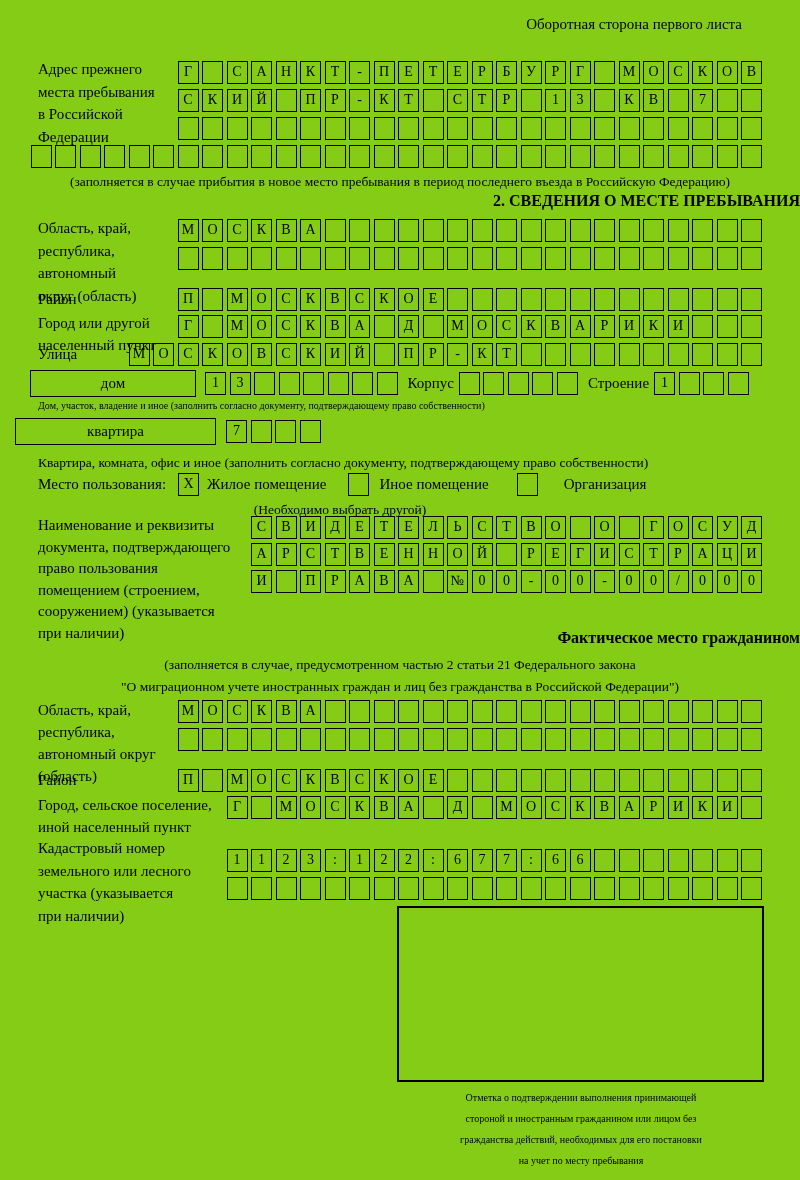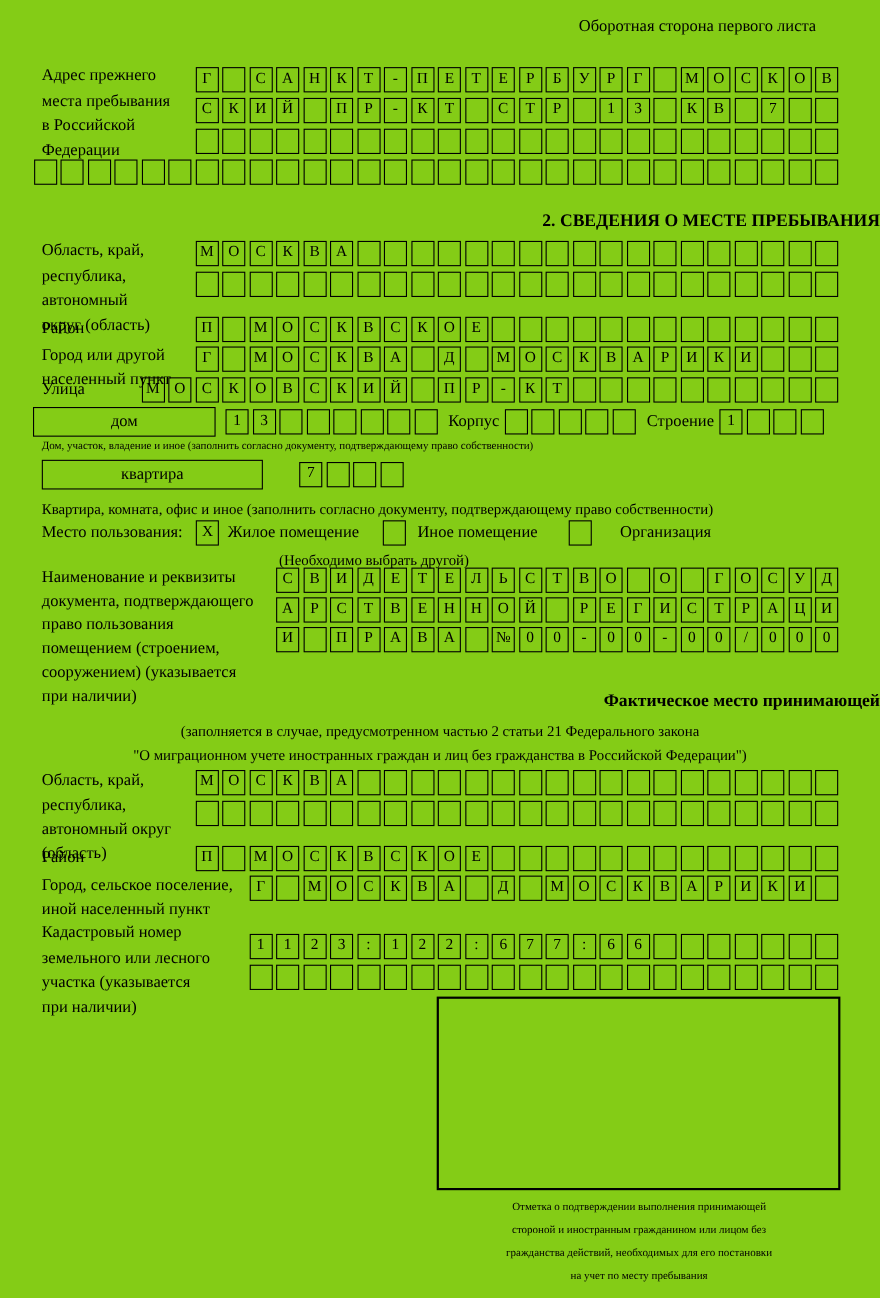--- a/index.html
+++ b/index.html
@@ -133,20 +133,21 @@
       <span class="cell"></span>
       <span class="cell"></span>
       <span class="cell"></span>
       <span class="cell"></span>
       <span class="cell"></span>
       <span class="cell"></span>
       <span class="cell"></span>
       <span class="cell"></span>
       <span class="cell"></span>
     </div>
+  <div class="abs note" style="top:171px;left:0;width:800px;">(заполняется в случае прибытия в новое место пребывания в период последнего въезда в Российскую Федерацию)</div>
 
   <div class="abs title" style="top:192px;left:0;width:800px;">2. СВЕДЕНИЯ О МЕСТЕ ПРЕБЫВАНИЯ</div>
 
   <div class="abs lbl" style="top:217px;left:38px;">Область, край,
 республика,
 автономный
 округ (область)</div>
   <div class="abs boxrow" style="top:219px;right:38px;">
       <span class="cell">М</span>
       <span class="cell">О</span>
@@ -310,21 +311,21 @@
     <div class="inline-lbl" style="margin:0 5px 0 10px;">Строение</div>
     <div class="boxrow">
         <span class="cell">1</span>
         <span class="cell"></span>
         <span class="cell"></span>
         <span class="cell"></span>
       </div>
   </div>
   <div class="abs" style="top:400px;left:38px;font-size:10px;">Дом, участок, владение и иное (заполнить согласно документу, подтверждающему право собственности)</div>
 
-  <div class="abs inline-row" style="top:418px;left:38px;gap:23px;">
+  <div class="abs inline-row" style="top:418px;left:15px;">
     <div class="widebox" style="width:201px;margin-right:10px;">квартира</div>
     <div class="boxrow">
         <span class="cell">7</span>
         <span class="cell"></span>
         <span class="cell"></span>
         <span class="cell"></span>
       </div>
   </div>
   <div class="abs" style="top:455px;left:38px;font-size:13.5px;">Квартира, комната, офис и иное (заполнить согласно документу, подтверждающему право собственности)</div>
 
@@ -408,21 +409,21 @@
       <span class="cell">0</span>
       <span class="cell">-</span>
       <span class="cell">0</span>
       <span class="cell">0</span>
       <span class="cell">/</span>
       <span class="cell">0</span>
       <span class="cell">0</span>
       <span class="cell">0</span>
     </div>
 
-  <div class="abs title" style="top:629px;left:0;width:800px;">Фактическое место принимающей</div>
+  <div class="abs title" style="top:629px;left:0;width:800px;">Фактическое место гражданином</div>
   <div class="abs note" style="top:654px;left:0;width:800px;line-height:22px;">(заполняется в случае, предусмотренном частью 2 статьи 21 Федерального закона
 "О миграционном учете иностранных граждан и лиц без гражданства в Российской Федерации")</div>
 
   <div class="abs lbl" style="top:699px;left:38px;line-height:22px;">Область, край,
 республика,
 автономный округ
 (область)</div>
   <div class="abs boxrow" style="top:700px;right:38px;">
       <span class="cell">М</span>
       <span class="cell">О</span>

